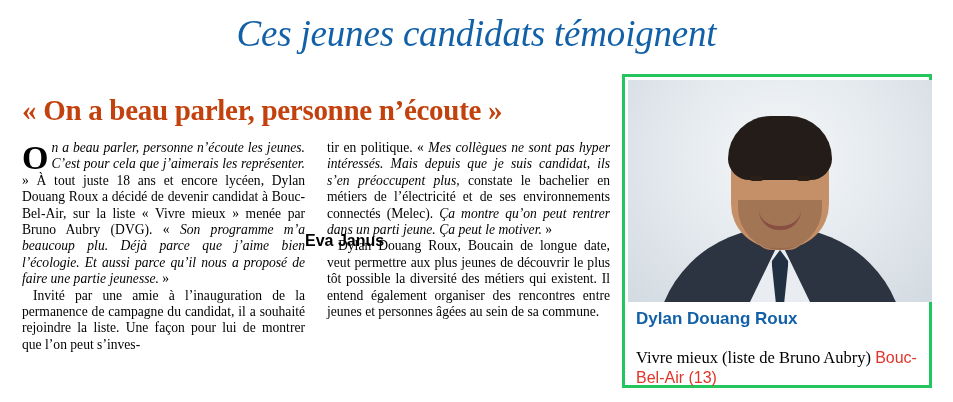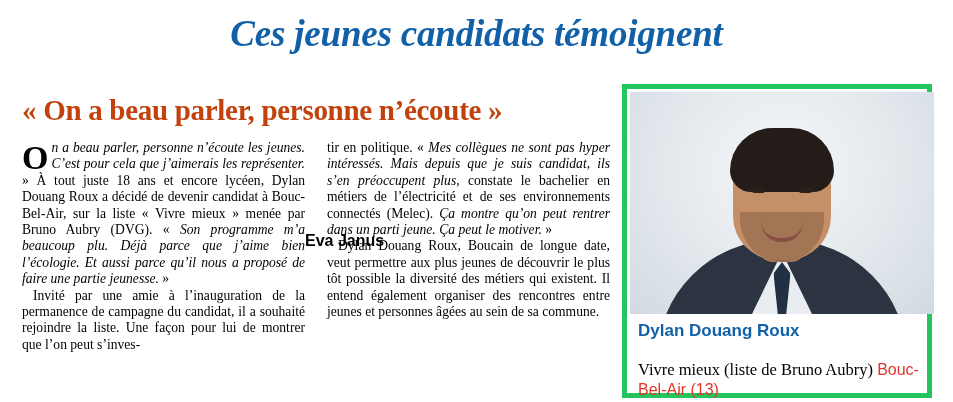--- a/index.html
+++ b/index.html
@@ -25,21 +25,21 @@
 
   
   .kicker {
     position: absolute;
     left: 0;
     top: 12px;
     width: 953px;
     text-align: center;
     font-family: "Liberation Serif", serif;
     font-style: italic;
-    font-weight: bold;
+    font-weight: normal;
     font-size: 37px;
     line-height: 44px;
     color: #1261a8;
     letter-spacing: -0.2px;
   }
 
   
   .headline {
     position: absolute;
     left: 22px;
@@ -99,25 +99,25 @@
     font-family: "Liberation Sans", sans-serif;
     font-weight: bold;
     font-size: 16px;
     color: #000;
   }
 
   
   .card {
     position: absolute;
     left: 622px;
-    top: 84px;
+    top: 74px;
     width: 310px;
     height: 314px;
     background: #ffffff;
-    border: 5px solid #22c55e;
+    border: 3px solid #22c55e;
     box-sizing: border-box;
   }
   .photo {
     position: absolute;
     left: 3px;
     top: 3px;
     width: 304px;
     height: 222px;
     overflow: hidden;
     background: linear-gradient(180deg, #eef1f4 0%, #dfe5ea 55%, #cfd7de 100%);

